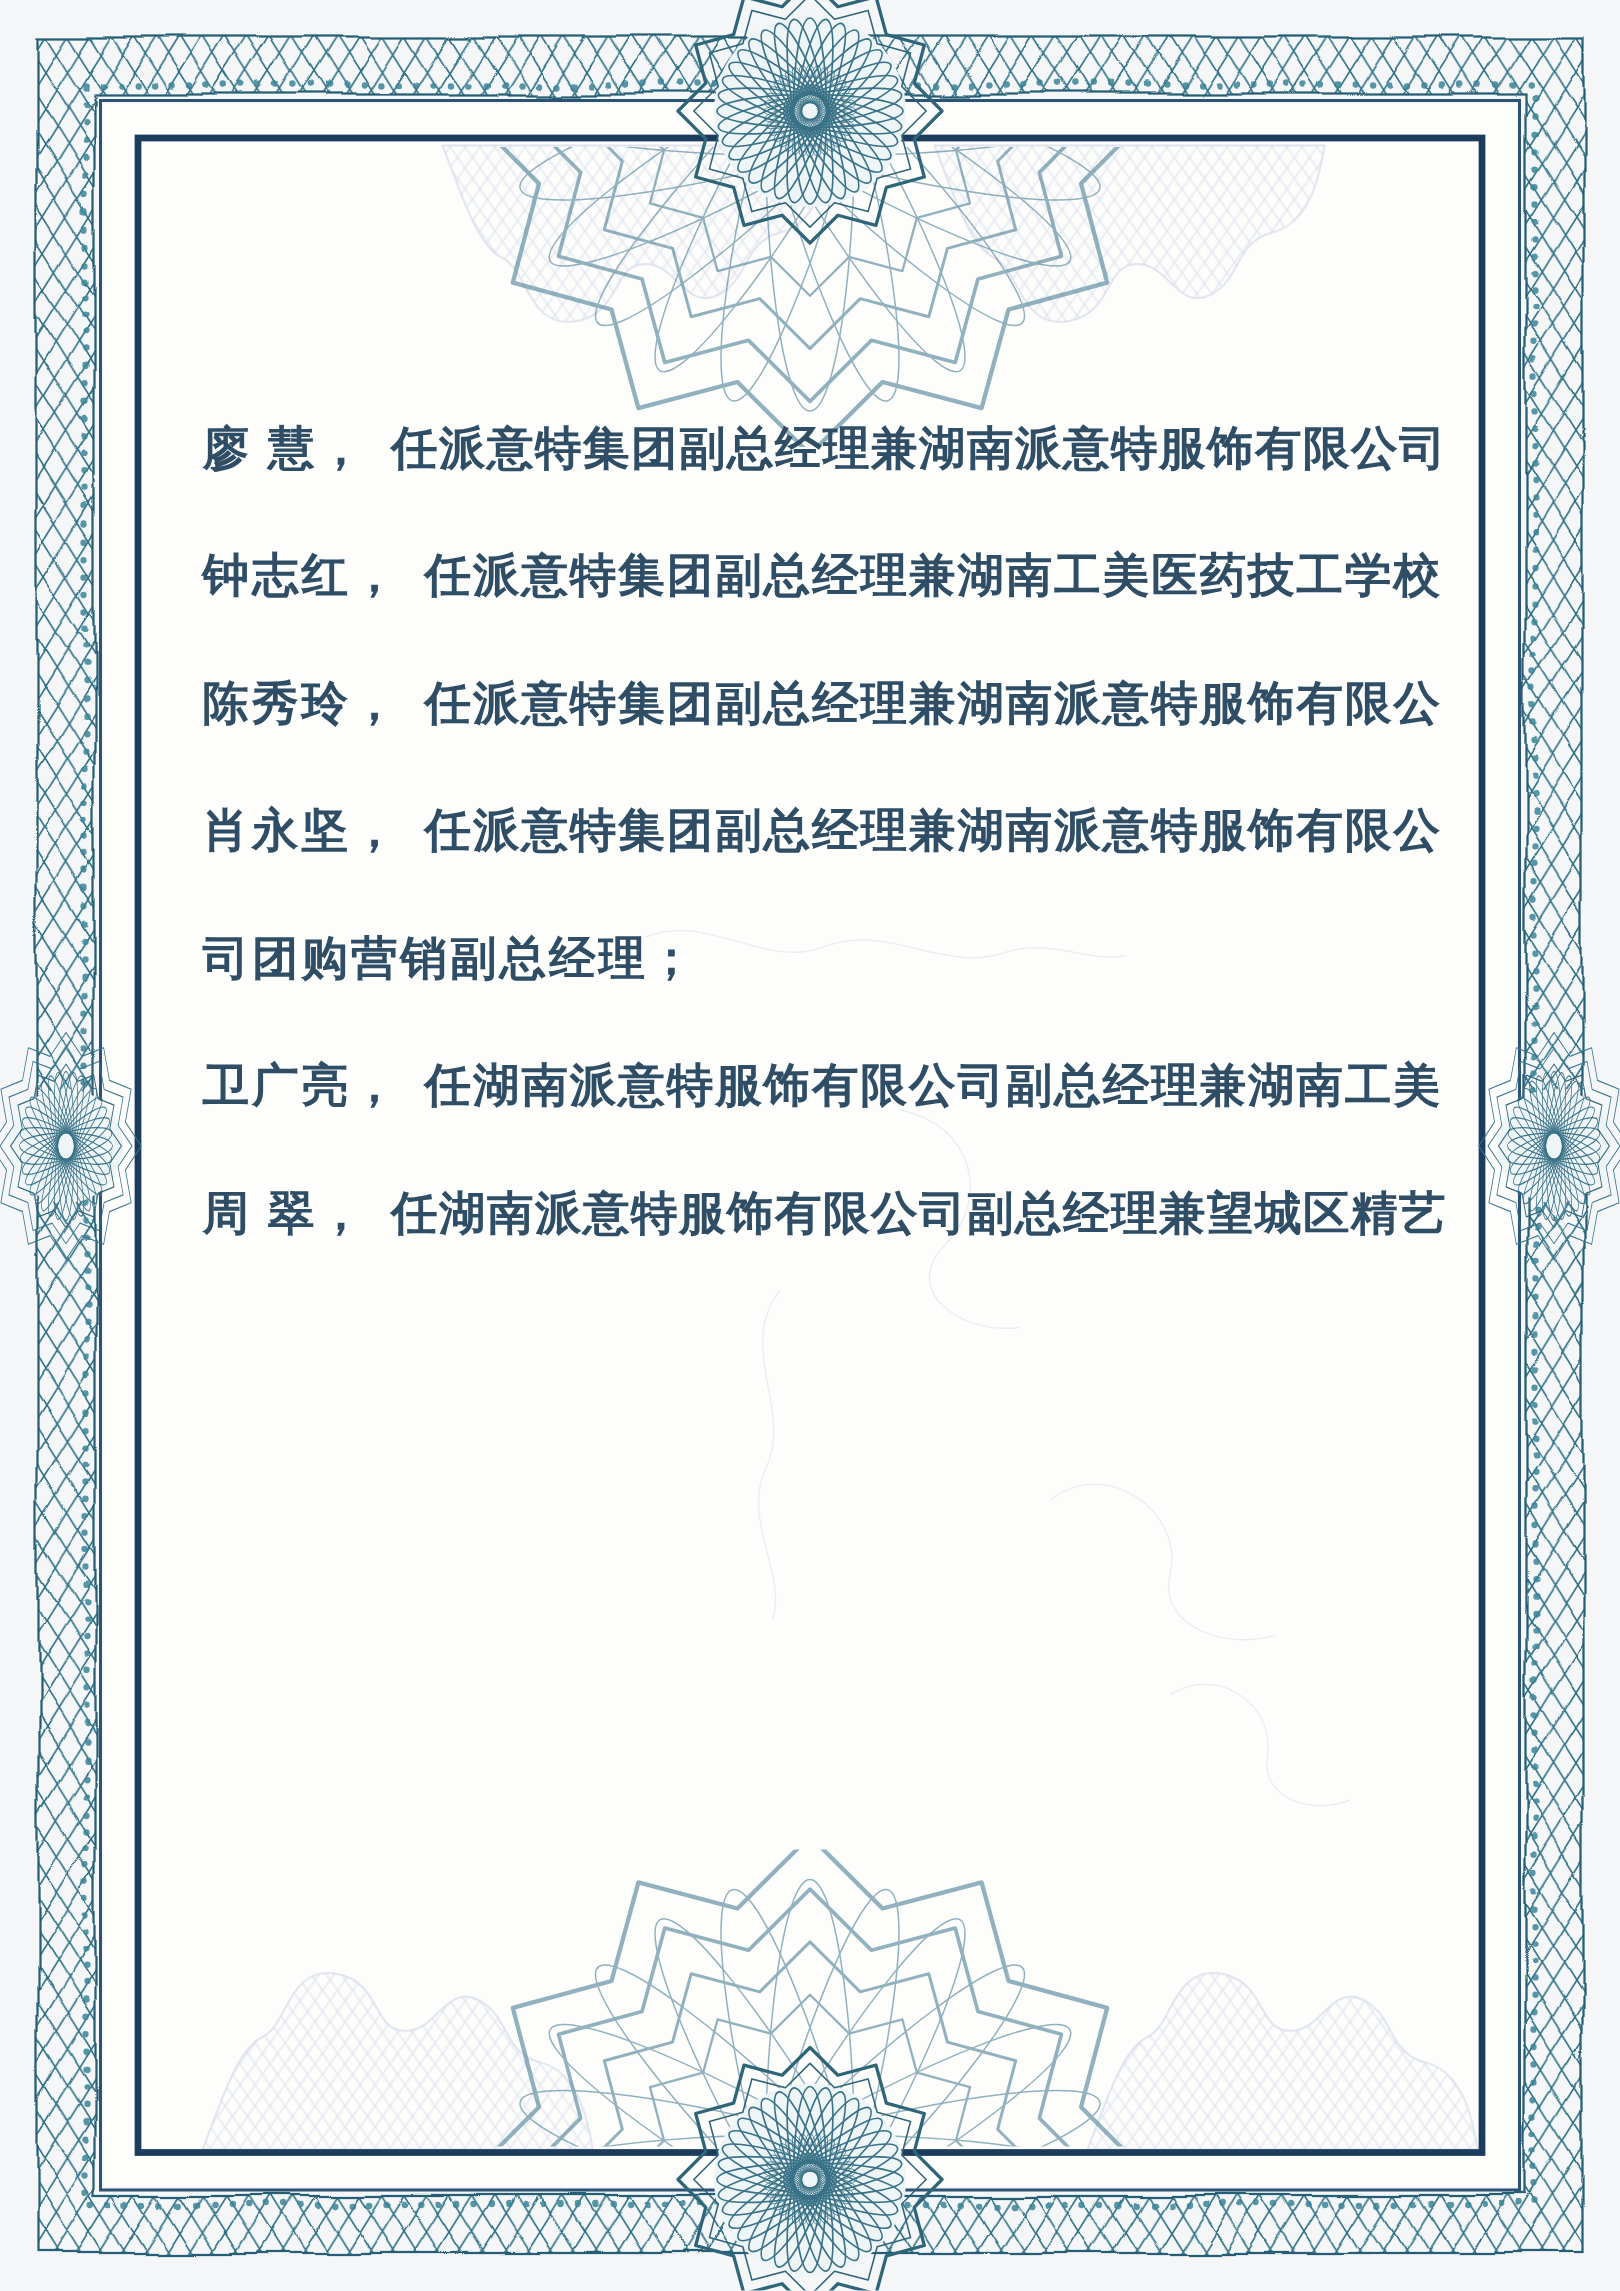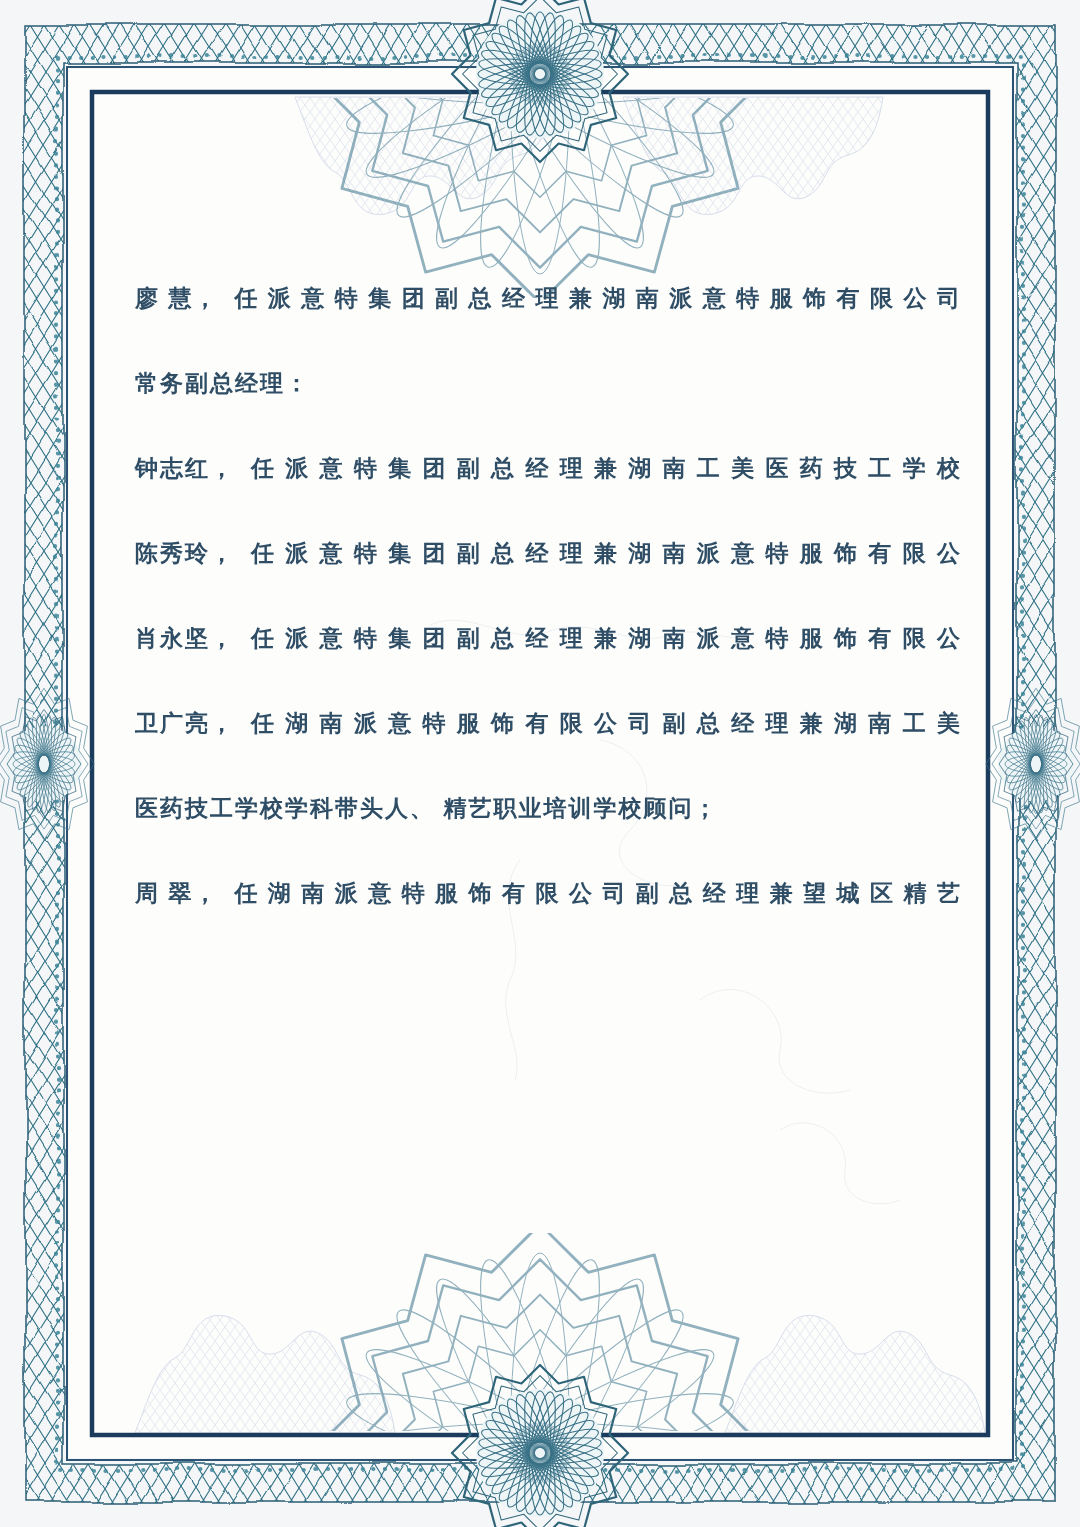--- a/index.html
+++ b/index.html
@@ -1,20 +1,20 @@
 <!DOCTYPE html>
 <html><head>
 <meta charset="utf-8">
 <style>
   html,body{margin:0;padding:0;}
   body{background:#e9edf0;font-family:"Liberation Sans",sans-serif;}
   .page{position:relative;width:1080px;height:1527px;background:#f4f6f8;overflow:hidden;}
   .deco{position:absolute;left:0;top:0;width:1080px;height:1527px;display:block;}
   .content{position:absolute;left:135px;top:256px;width:826px;color:#2f4e66;}
-  .line{height:85px;font-size:23px;letter-spacing:1px;white-space:nowrap;}
+  .line{height:85px;font-size:31px;letter-spacing:1px;white-space:nowrap;}
   .l1{display:flex;align-items:center;}
   .pname{font-weight:800;margin-right:16px;flex:none;letter-spacing:2px;}
   .chars{flex:1;display:flex;justify-content:space-between;font-weight:600;}
   .chars span{flex:none;}
   .l2{font-weight:600;letter-spacing:2px;line-height:85px;}
 </style>
 </head>
 <body>
 
 <div class="page">
@@ -179,21 +179,20 @@
             <span>意</span>
             <span>特</span>
             <span>服</span>
             <span>饰</span>
             <span>有</span>
             <span>限</span>
             <span>公</span>
             <span>司</span>
           </span>
       </div>
-      <div class="line l2">常务副总经理：</div>
     </div>
 
     <div class="para">
       <div class="line l1">
         <span class="pname">钟志红，</span>
         <span class="chars">
             <span>任</span>
             <span>派</span>
             <span>意</span>
             <span>特</span>
@@ -267,20 +266,21 @@
             <span>派</span>
             <span>意</span>
             <span>特</span>
             <span>服</span>
             <span>饰</span>
             <span>有</span>
             <span>限</span>
             <span>公</span>
           </span>
       </div>
+      <div class="line l2">司团购营销副总经理；</div>
     </div>
 
     <div class="para">
       <div class="line l1">
         <span class="pname">卫广亮，</span>
         <span class="chars">
             <span>任</span>
             <span>湖</span>
             <span>南</span>
             <span>派</span>
@@ -296,21 +296,20 @@
             <span>总</span>
             <span>经</span>
             <span>理</span>
             <span>兼</span>
             <span>湖</span>
             <span>南</span>
             <span>工</span>
             <span>美</span>
           </span>
       </div>
-      <div class="line l2">医药技工学校学科带头人、 精艺职业培训学校顾问；</div>
     </div>
 
     <div class="para">
       <div class="line l1">
         <span class="pname">周 翠，</span>
         <span class="chars">
             <span>任</span>
             <span>湖</span>
             <span>南</span>
             <span>派</span>

